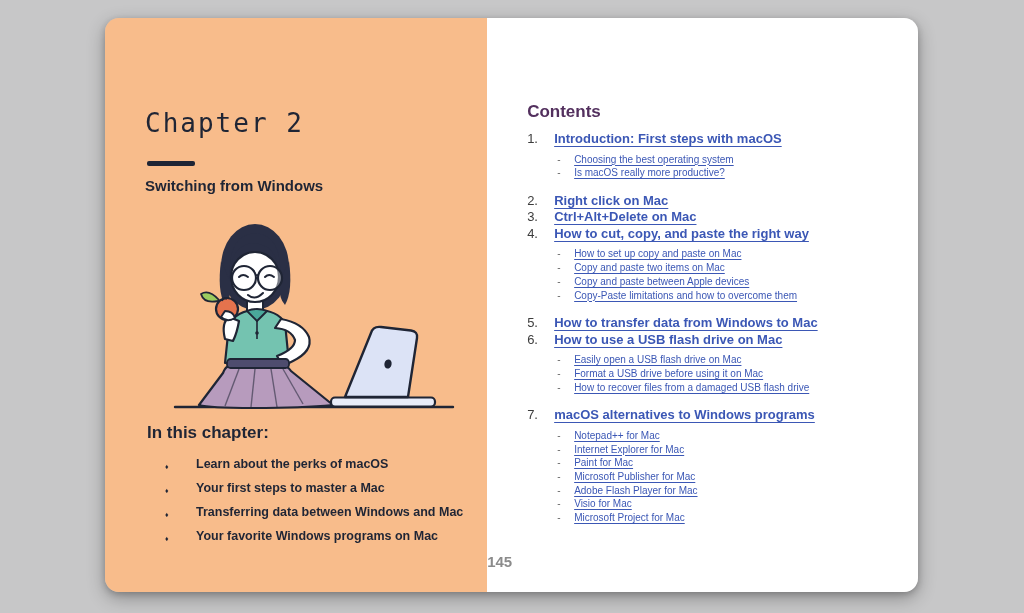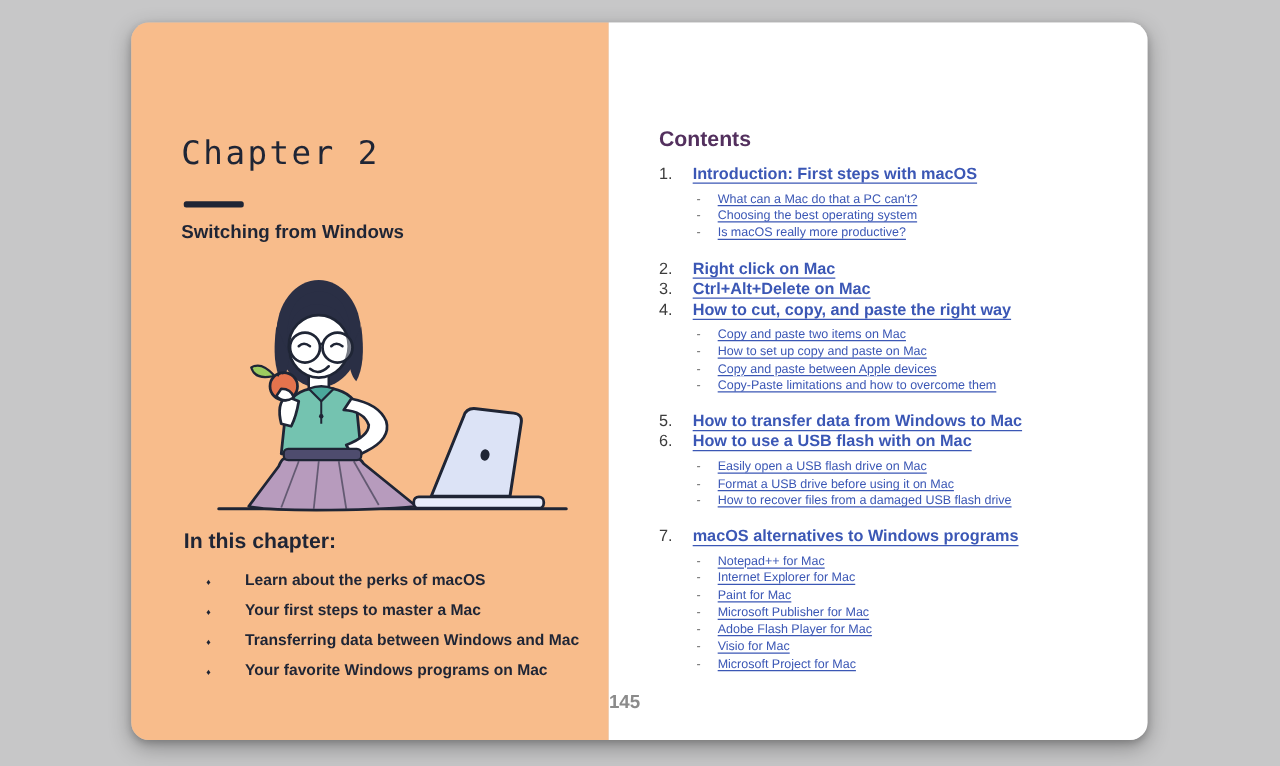--- a/index.html
+++ b/index.html
@@ -195,55 +195,54 @@
     <div class="contents-heading">Contents</div>
 
     <div class="toc">
 
       <div class="toc-group">
         <div class="toc-main">
           <span class="toc-num">1.</span>
           <a class="toc-link">Introduction: First steps with macOS</a>
         </div>
         <ul class="toc-sublist">
-          <li class="toc-sub"><a class="toc-sublink">What can a Mac do that a PC can't?</a></li>
           <li class="toc-sub"><a class="toc-sublink">Choosing the best operating system</a></li>
           <li class="toc-sub"><a class="toc-sublink">Is macOS really more productive?</a></li>
         </ul>
       </div>
 
       <div class="toc-group">
         <div class="toc-main">
           <span class="toc-num">2.</span>
           <a class="toc-link">Right click on Mac</a>
         </div>
         <div class="toc-main">
           <span class="toc-num">3.</span>
           <a class="toc-link">Ctrl+Alt+Delete on Mac</a>
         </div>
         <div class="toc-main">
           <span class="toc-num">4.</span>
           <a class="toc-link">How to cut, copy, and paste the right way</a>
         </div>
         <ul class="toc-sublist">
+          <li class="toc-sub"><a class="toc-sublink">How to set up copy and paste on Mac</a></li>
           <li class="toc-sub"><a class="toc-sublink">Copy and paste two items on Mac</a></li>
-          <li class="toc-sub"><a class="toc-sublink">How to set up copy and paste on Mac</a></li>
           <li class="toc-sub"><a class="toc-sublink">Copy and paste between Apple devices</a></li>
           <li class="toc-sub"><a class="toc-sublink">Copy-Paste limitations and how to overcome them</a></li>
         </ul>
       </div>
 
       <div class="toc-group">
         <div class="toc-main">
           <span class="toc-num">5.</span>
           <a class="toc-link">How to transfer data from Windows to Mac</a>
         </div>
         <div class="toc-main">
           <span class="toc-num">6.</span>
-          <a class="toc-link">How to use a USB flash with on Mac</a>
+          <a class="toc-link">How to use a USB flash drive on Mac</a>
         </div>
         <ul class="toc-sublist">
           <li class="toc-sub"><a class="toc-sublink">Easily open a USB flash drive on Mac</a></li>
           <li class="toc-sub"><a class="toc-sublink">Format a USB drive before using it on Mac</a></li>
           <li class="toc-sub"><a class="toc-sublink">How to recover files from a damaged USB flash drive</a></li>
         </ul>
       </div>
 
       <div class="toc-group">
         <div class="toc-main">

